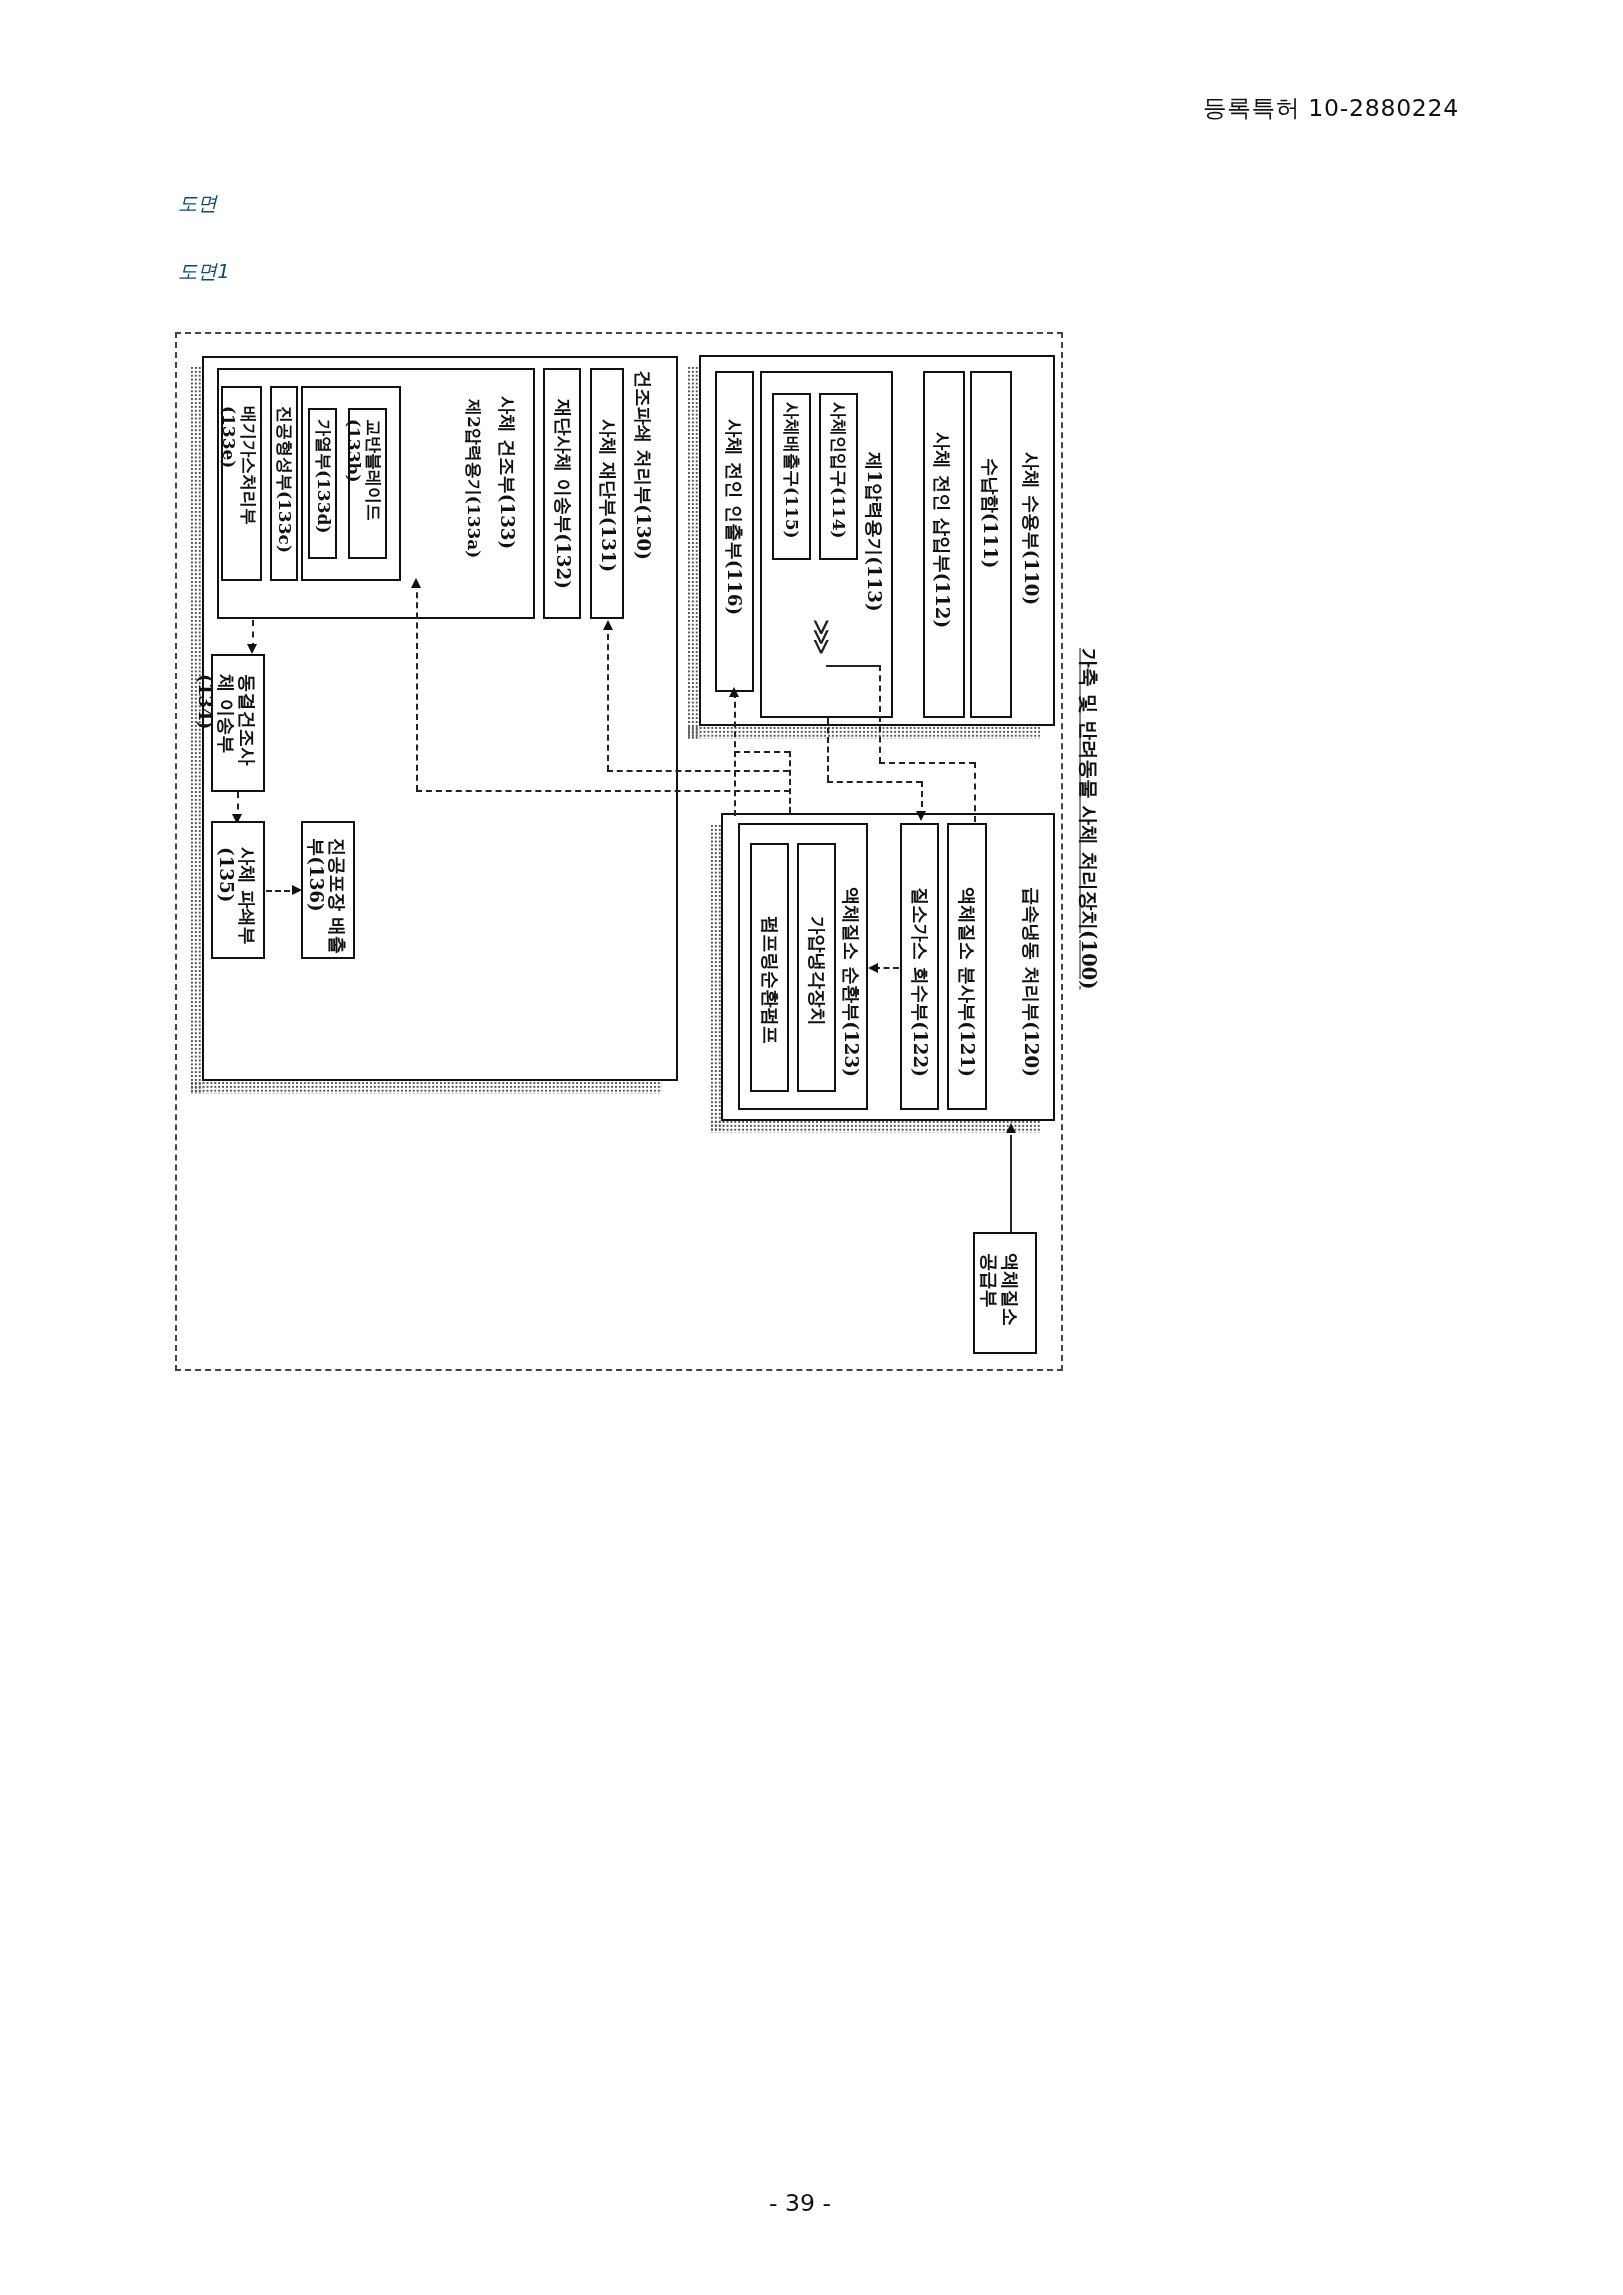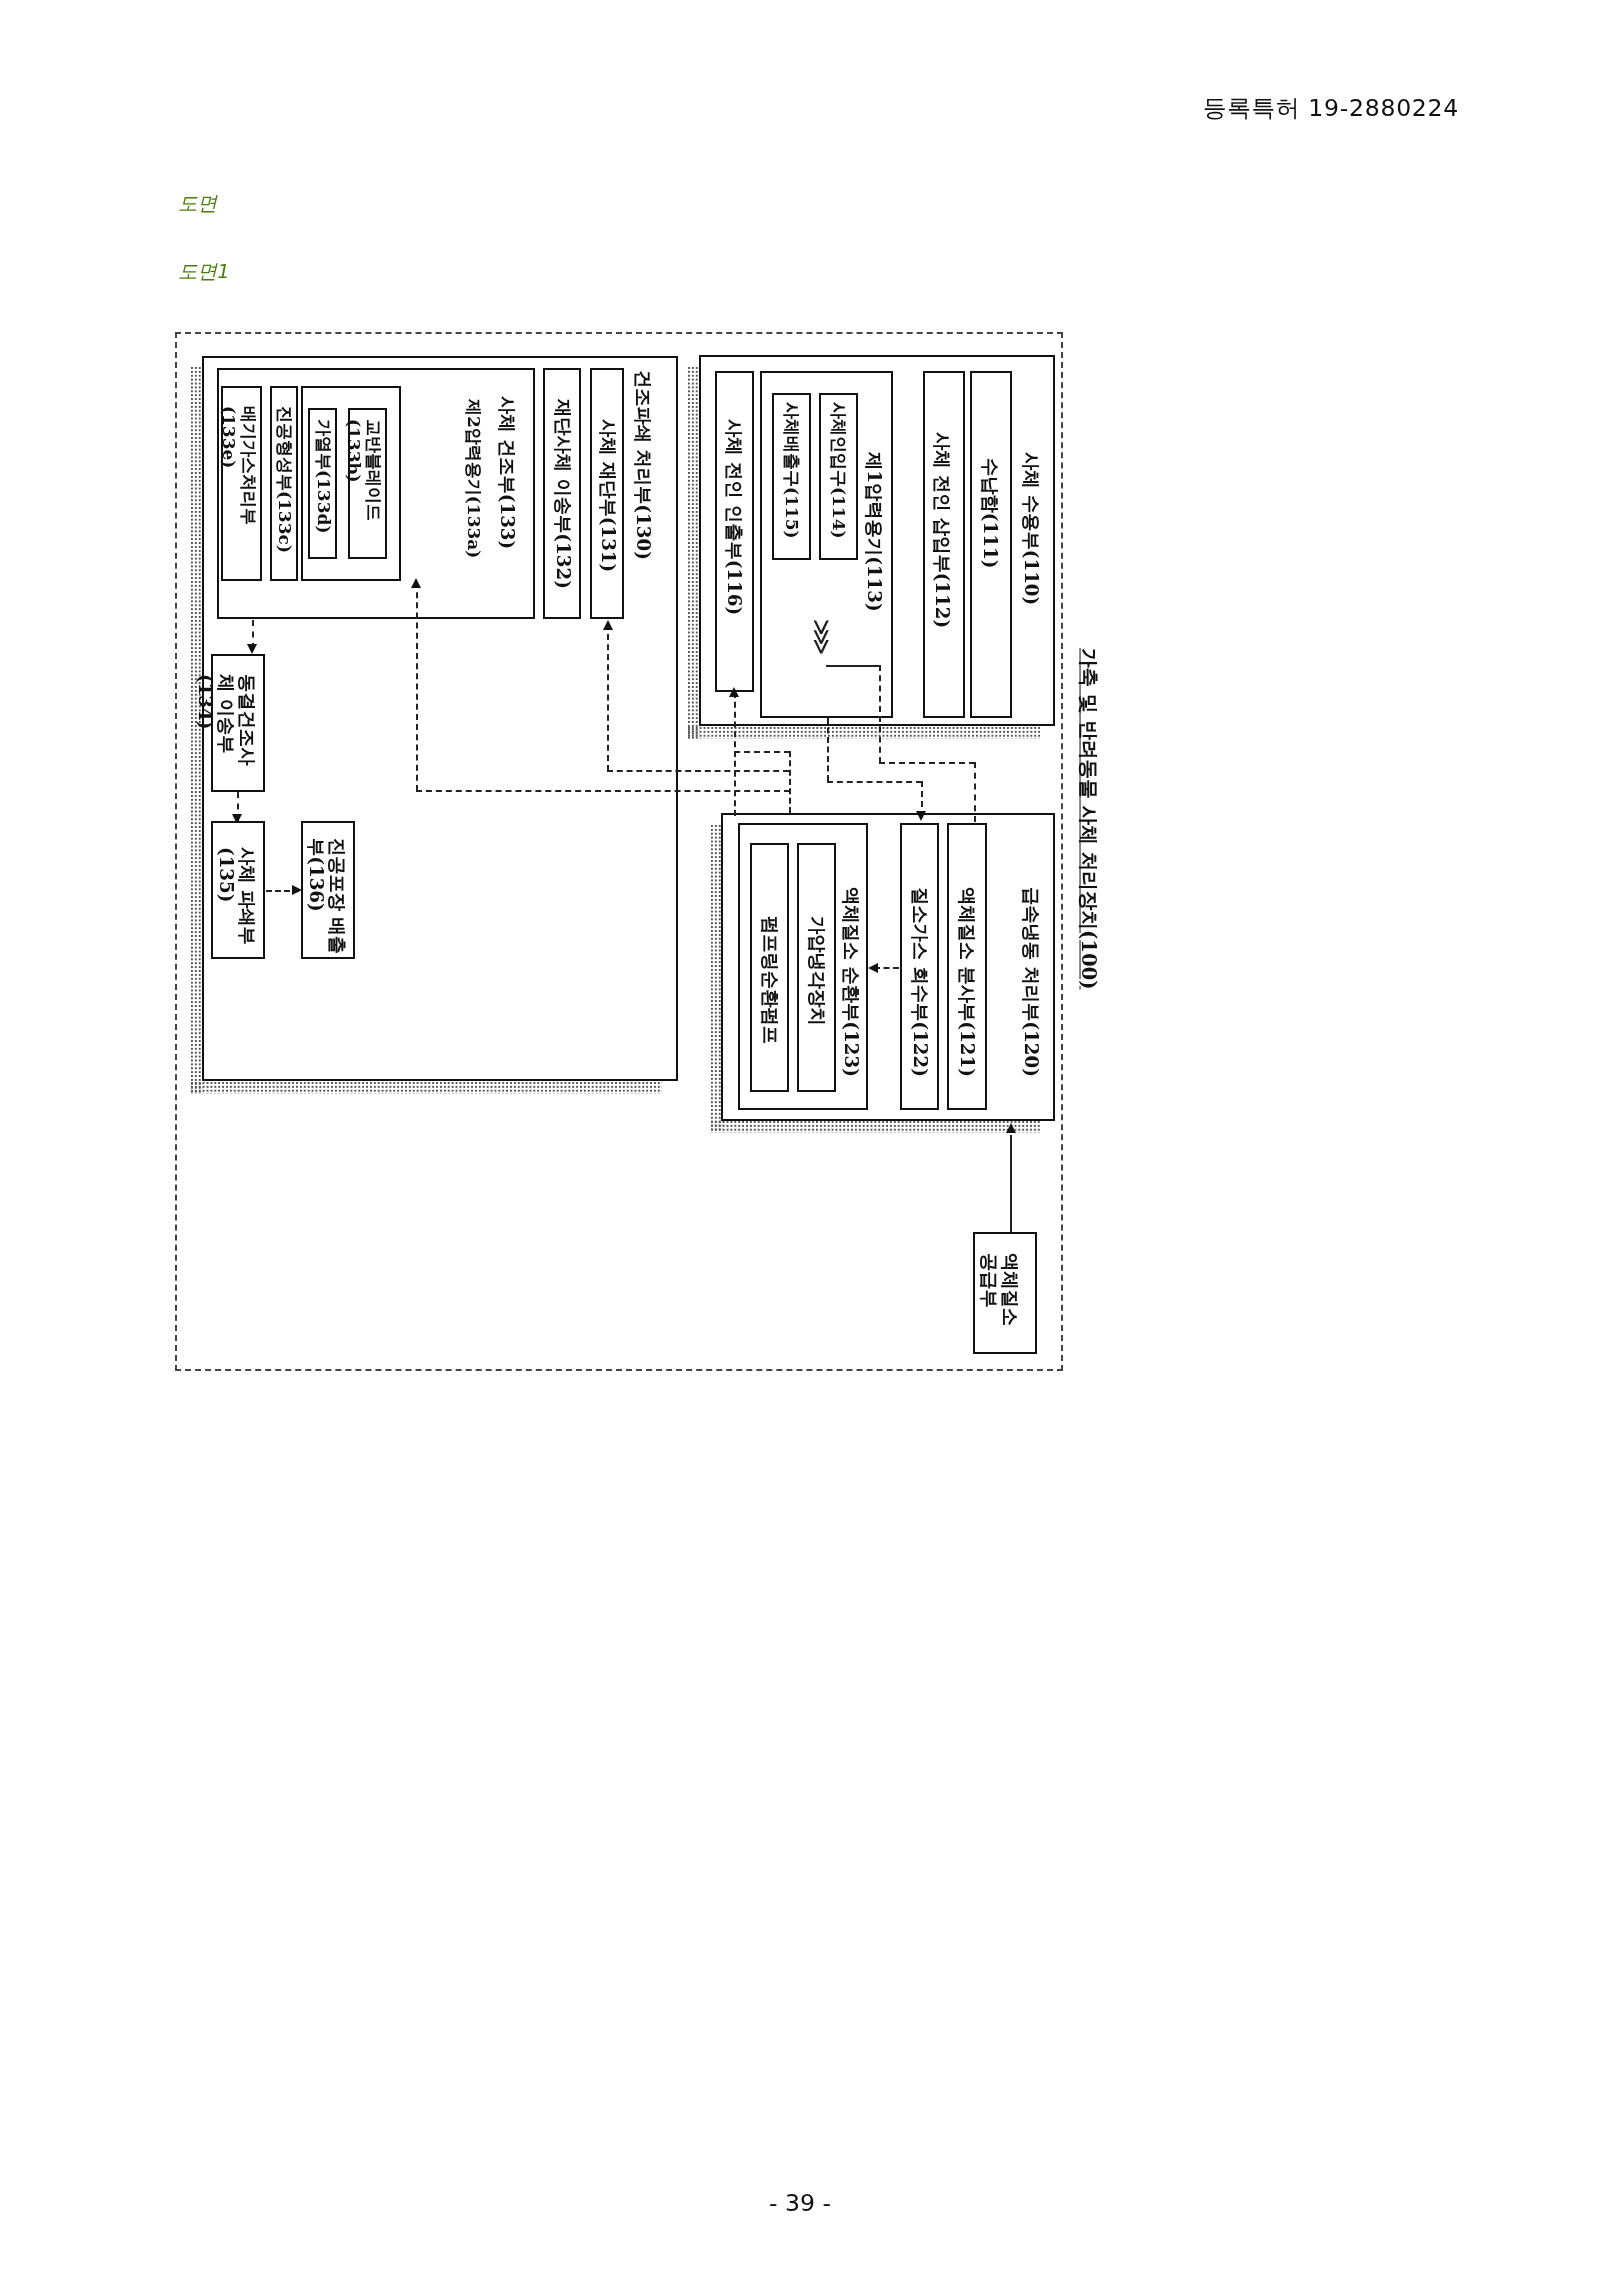--- a/index.html
+++ b/index.html
@@ -1,21 +1,21 @@
 <!DOCTYPE html>
 <html style="font-size:10.5px"><head>
 <meta charset="utf-8">
 <style>
   html, body { margin:0; padding:0; background:#ffffff; }
   body { width:1623px; height:2295px; position:relative; overflow:hidden;
          font-family:"DejaVu Serif", serif; color:#111; }
   .header { position:absolute; left:1203px; top:92px; font-family:"DejaVu Sans", sans-serif;
             font-size:23.6px; letter-spacing:0.7px; color:#111; }
   .fig-label { position:absolute; font-family:"DejaVu Sans", sans-serif; font-size:19.6px;
-               color:#4d7c0f; font-style:italic; }
+               color:#0c4a6e; font-style:italic; }
   .page-no { position:absolute; left:769px; top:2189px; font-family:"DejaVu Sans", sans-serif;
              font-size:23.6px; color:#111; }
   .outer { position:absolute; border:2px dashed #444; box-sizing:border-box; }
   .box { position:absolute; border:2px solid #111; box-sizing:border-box; background:#fff; }
   .group { position:absolute; border:2.6px solid #111; box-sizing:border-box; background:#fff; }
   .shadow { position:absolute;
             background-image: radial-gradient(#555 0.8px, transparent 0.9px);
             background-size:3.9px 3.9px; }
   .vtxt { position:absolute; writing-mode:vertical-rl; text-orientation:sideways;
           font-size:18.3px; line-height:1.15; white-space:nowrap; color:#111; font-weight:bold;
@@ -28,21 +28,21 @@
   .arrow-up, .arrow-down, .arrow-left, .arrow-right { position:absolute; width:0; height:0; }
   .arrow-up { border-left:5.2px solid transparent; border-right:5.2px solid transparent; border-bottom:10.5px solid #111; }
   .arrow-down { border-left:5.2px solid transparent; border-right:5.2px solid transparent; border-top:10.5px solid #111; }
   .arrow-left { border-top:5.2px solid transparent; border-bottom:5.2px solid transparent; border-right:10.5px solid #111; }
   .arrow-right { border-top:5.2px solid transparent; border-bottom:5.2px solid transparent; border-left:10.5px solid #111; }
   .gas { position:absolute; font-size:26px; color:#222; transform:rotate(90deg); }
 </style>
 </head>
 <body>
 
-<div class="header">등록특허 19-2880224</div>
+<div class="header">등록특허 10-2880224</div>
 <div class="fig-label" style="left:178px;top:190px;">도면</div>
 <div class="fig-label" style="left:178px;top:258px;">도면1</div>
 
 <div>
 
   <div class="outer" style="left:175px;top:332px;width:888px;height:1039px;"></div>
   <div class="vtxt" style="left:1076px;top:648px;font-size:19.6px;text-decoration:underline;">가축 및 반려동물 사체 처리장치(100)</div>
 
   <div class="shadow" style="left:687px;top:366px;width:13px;height:373px;"></div>
   <div class="shadow" style="left:687px;top:726px;width:353px;height:13px;"></div>

